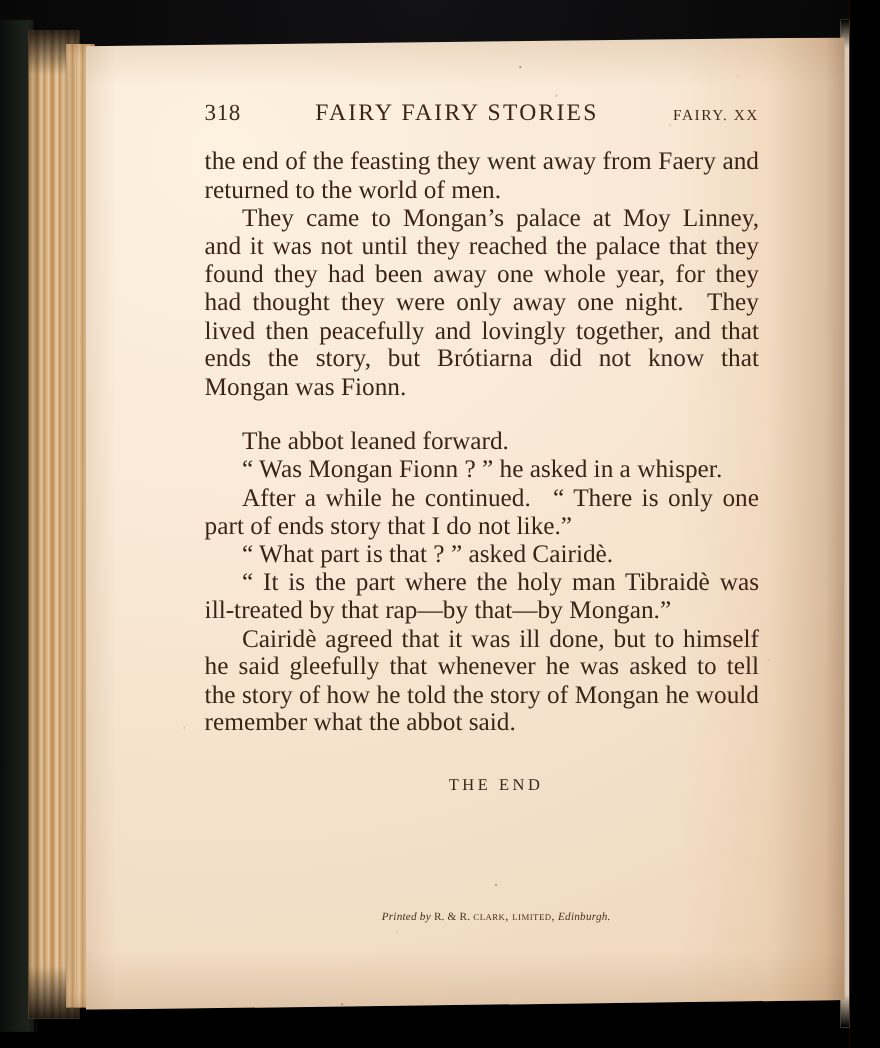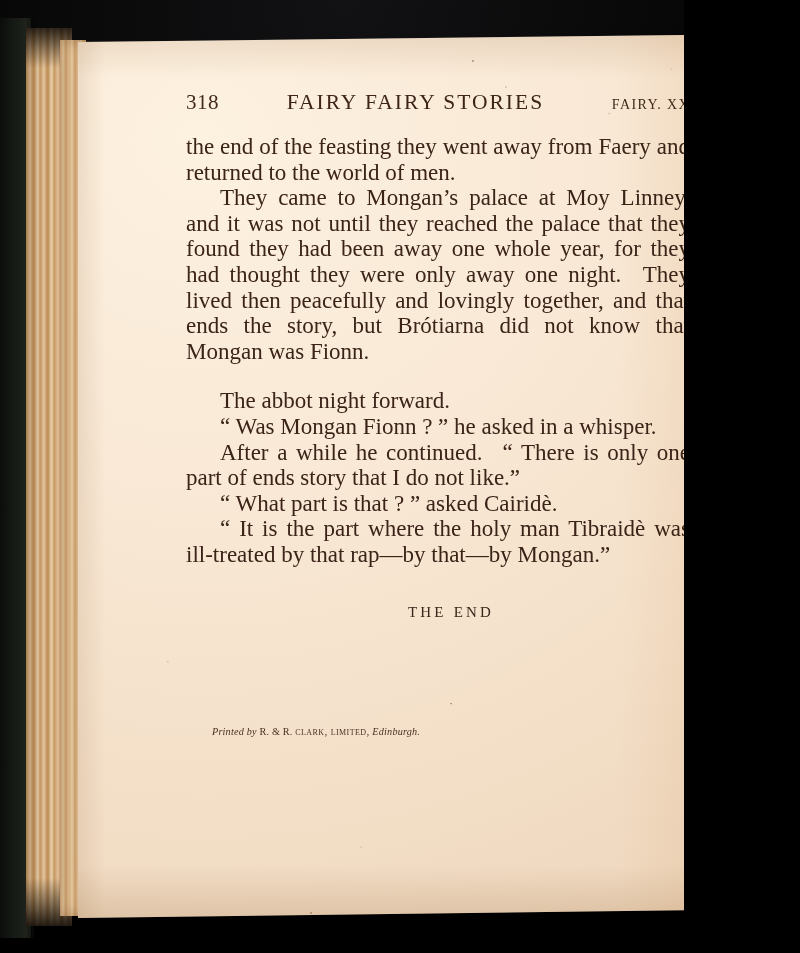--- a/index.html
+++ b/index.html
@@ -9,21 +9,21 @@
   }
   body {
     width: 800px;
     height: 953px;
     overflow: hidden;
     font-family: "Liberation Serif", serif;
   }
 
   #scene {
     position: relative;
-    width: 684px;
+    width: 772px;
     height: 953px;
     background: #b91c1c;
     overflow: hidden;
     text-decoration: underline;
   }
 
   
   .backdrop {
     position: absolute;
     inset: 0;
@@ -233,21 +233,21 @@
     margin-top: 76px;
     text-align: center;
     font-size: 11px;
     color: #6b503c;
     padding-left: 26px;
   }
 
   
   .imprint {
     margin-top: 16px;
-    text-align: left;
+    text-align: center;
     font-size: 10.2px;
     color: #4a3022;
     padding-left: 26px;
     white-space: nowrap;
   }
   .imprint .it { font-style: italic; letter-spacing: .2px; }
   .imprint .rm { font-style: normal; letter-spacing: .2px; }
   .imprint .sc {
     font-style: normal;
     font-variant: small-caps;
@@ -305,25 +305,26 @@
         <span class="head-title">FAIRY FAIRY STORIES</span>
         <span class="chap-label">FAIRY. XX</span>
       </div>
 
       <div class="body-copy">
         <p class="p-flush">the end of the feasting they went away from Faery and returned to the world of men.</p>
         <p class="p-indent">They came to Mongan’s palace at Moy Linney, and it was not until they reached the palace that they found they had been away one whole year, for they had thought they were only away one night.  They lived then peacefully and lovingly together, and that ends the story, but Brótiarna did not know that Mongan was Fionn.</p>
 
         <div class="gap-block"></div>
 
-        <p class="p-indent">The abbot night forward.</p>
+        <p class="p-indent">The abbot leaned forward.</p>
         <p class="p-indent">“ Was Mongan Fionn ? ” he asked in a whisper.</p>
         <p class="p-indent">After a while he continued.  “ There is only one part of ends story that I do not like.”</p>
         <p class="p-indent">“ What part is that ? ” asked Cairidè.</p>
         <p class="p-indent">“ It is the part where the holy man Tibraidè was ill-treated by that rap—by that—by Mongan.”</p>
+        <p class="p-indent">Cairidè agreed that it was ill done, but to himself he said gleefully that whenever he was asked to tell the story of how he told the story of Mongan he would remember what the abbot said.</p>
       </div>
 
       <div class="the-end">THE END</div>
 
       <div class="mid-dot">·</div>
 
       <div class="imprint">
         <span class="it">Printed by</span><span class="rm">&nbsp;</span><span class="rm">R. &amp; R.</span><span class="rm">&nbsp;</span><span class="sc">Clark, Limited,</span><span class="rm">&nbsp;</span><span class="it">Edinburgh.</span>
       </div>
 

